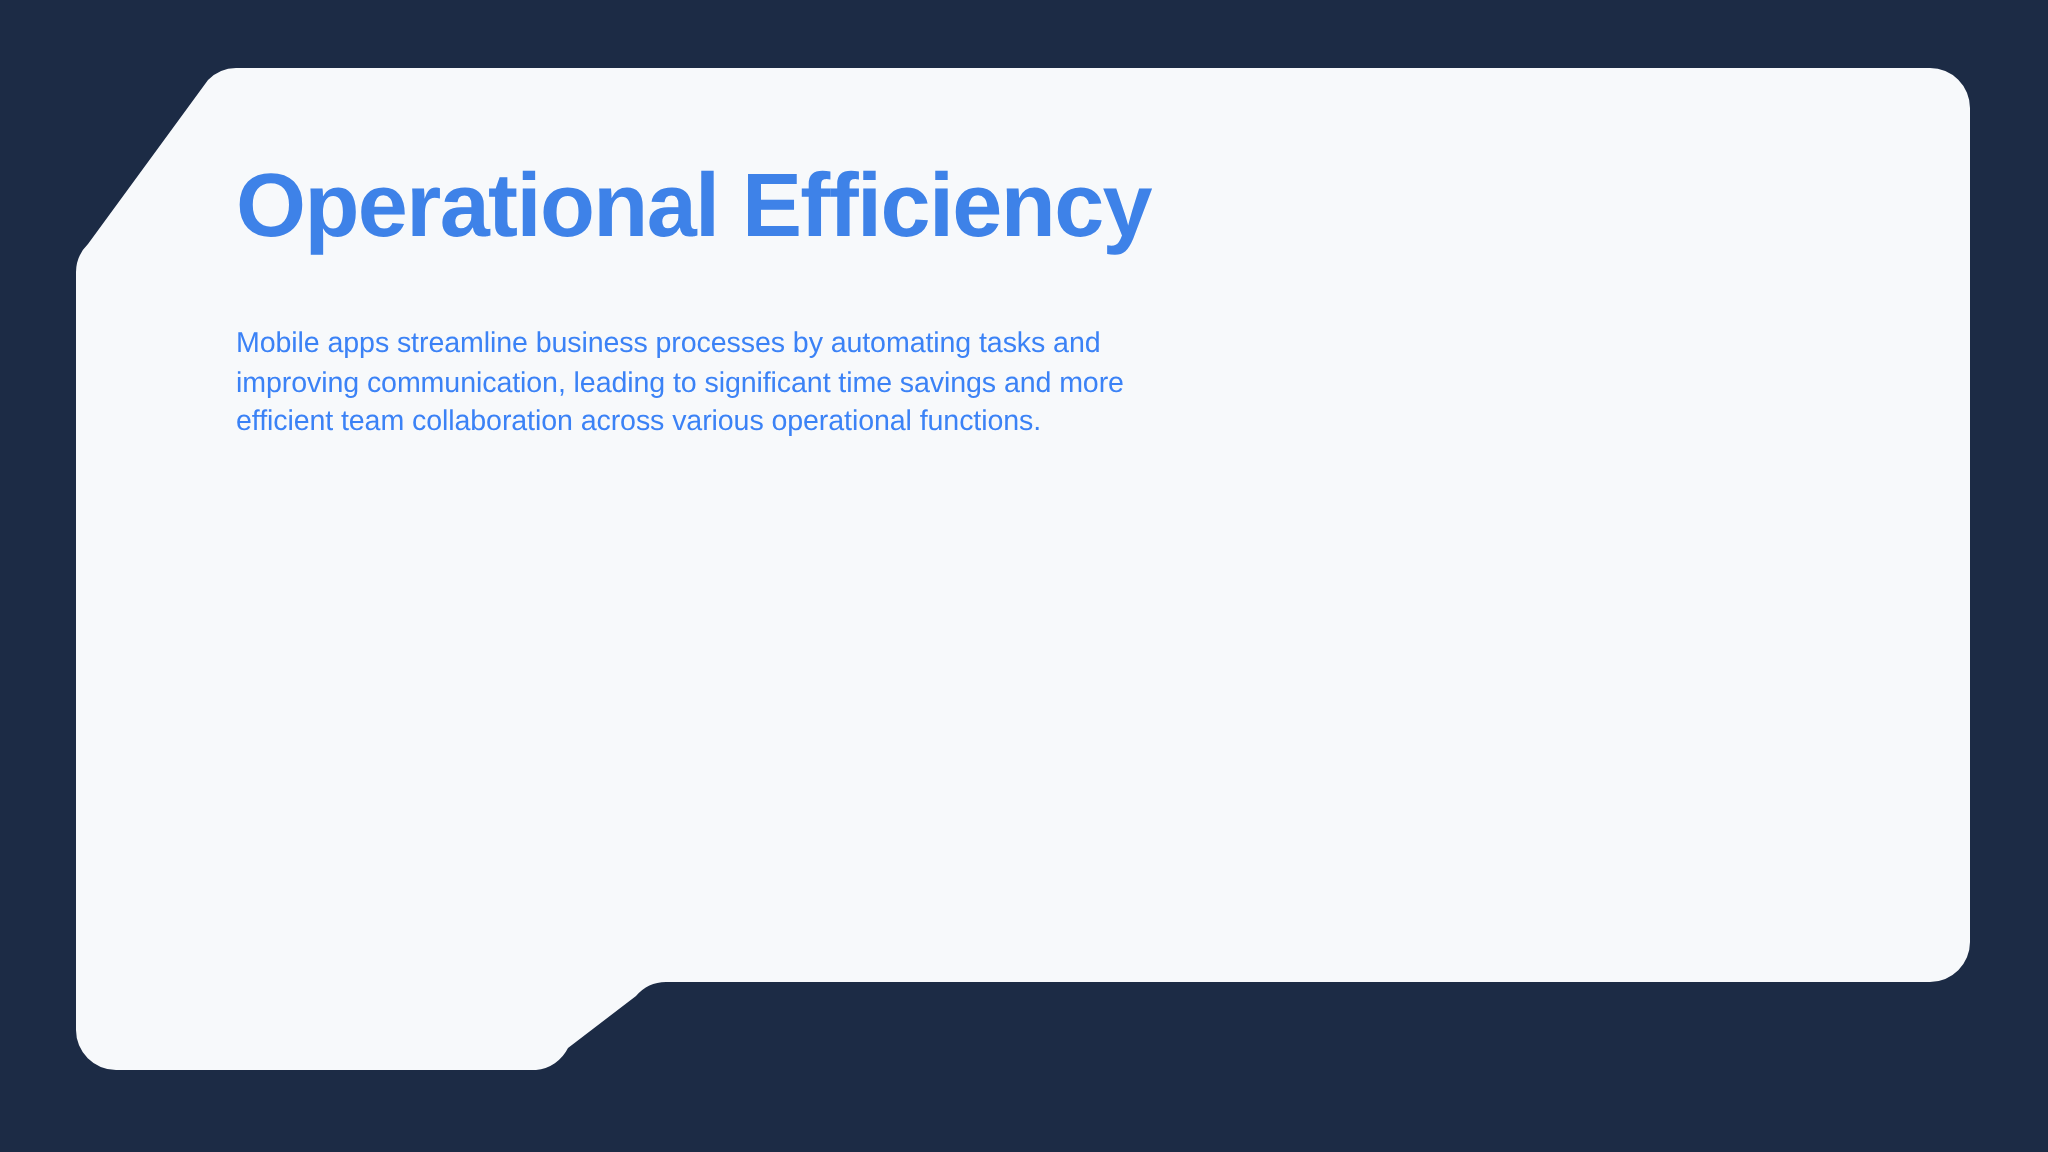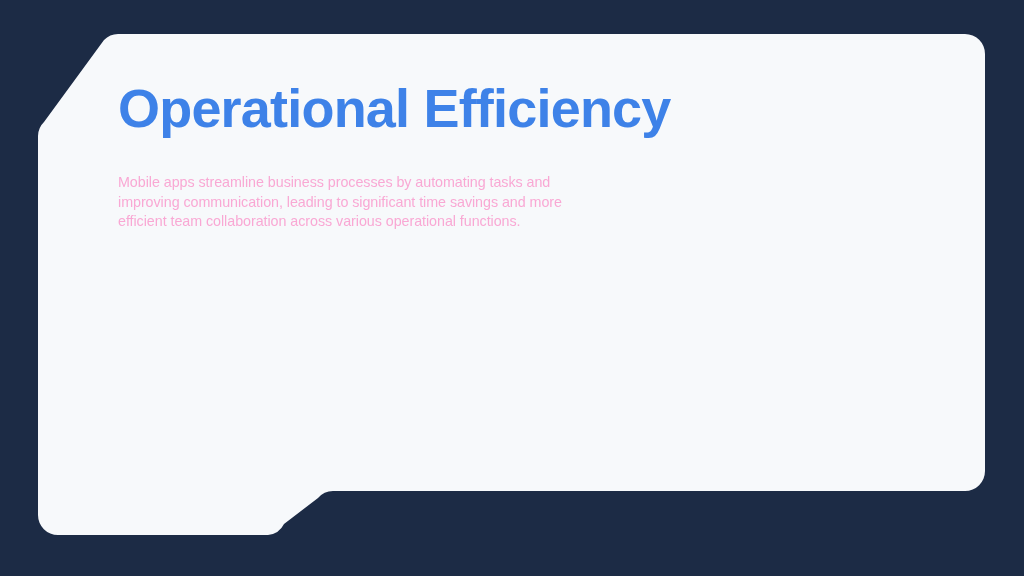--- a/index.html
+++ b/index.html
@@ -35,21 +35,21 @@
   .card-content {
     position: absolute;
     left: 118px;
     top: 78px;
     width: 640px;
   }
 
   .slide-title {
     margin: 0;
     font-family: "Liberation Sans", sans-serif;
-    font-size: 54px;
+    font-size: 45px;
     font-weight: bold;
     line-height: 1.12;
     letter-spacing: -0.8px;
     color: #3e82e8;
     white-space: nowrap;
   }
 
   .slide-subtitle {
     margin: 0;
     padding-top: 27px;
@@ -64,21 +64,21 @@
 
   .slide-body {
     margin: 0;
     padding-top: 35px;
     width: 486px;
     font-family: "Liberation Sans", sans-serif;
     font-size: 14.3px;
     font-weight: normal;
     line-height: 19.5px;
     letter-spacing: -0.05px;
-    color: #f9a8d4;
+    color: #3b82f6;
   }
 </style>
 </head>
 <body>
 
 <div class="slide">
 
   <svg class="card-shape" viewBox="0 0 1024 576" width="1024" height="576" xmlns="http://www.w3.org/2000/svg">
     <path fill="#f7f9fb" d="M 118 34
              L 965 34

